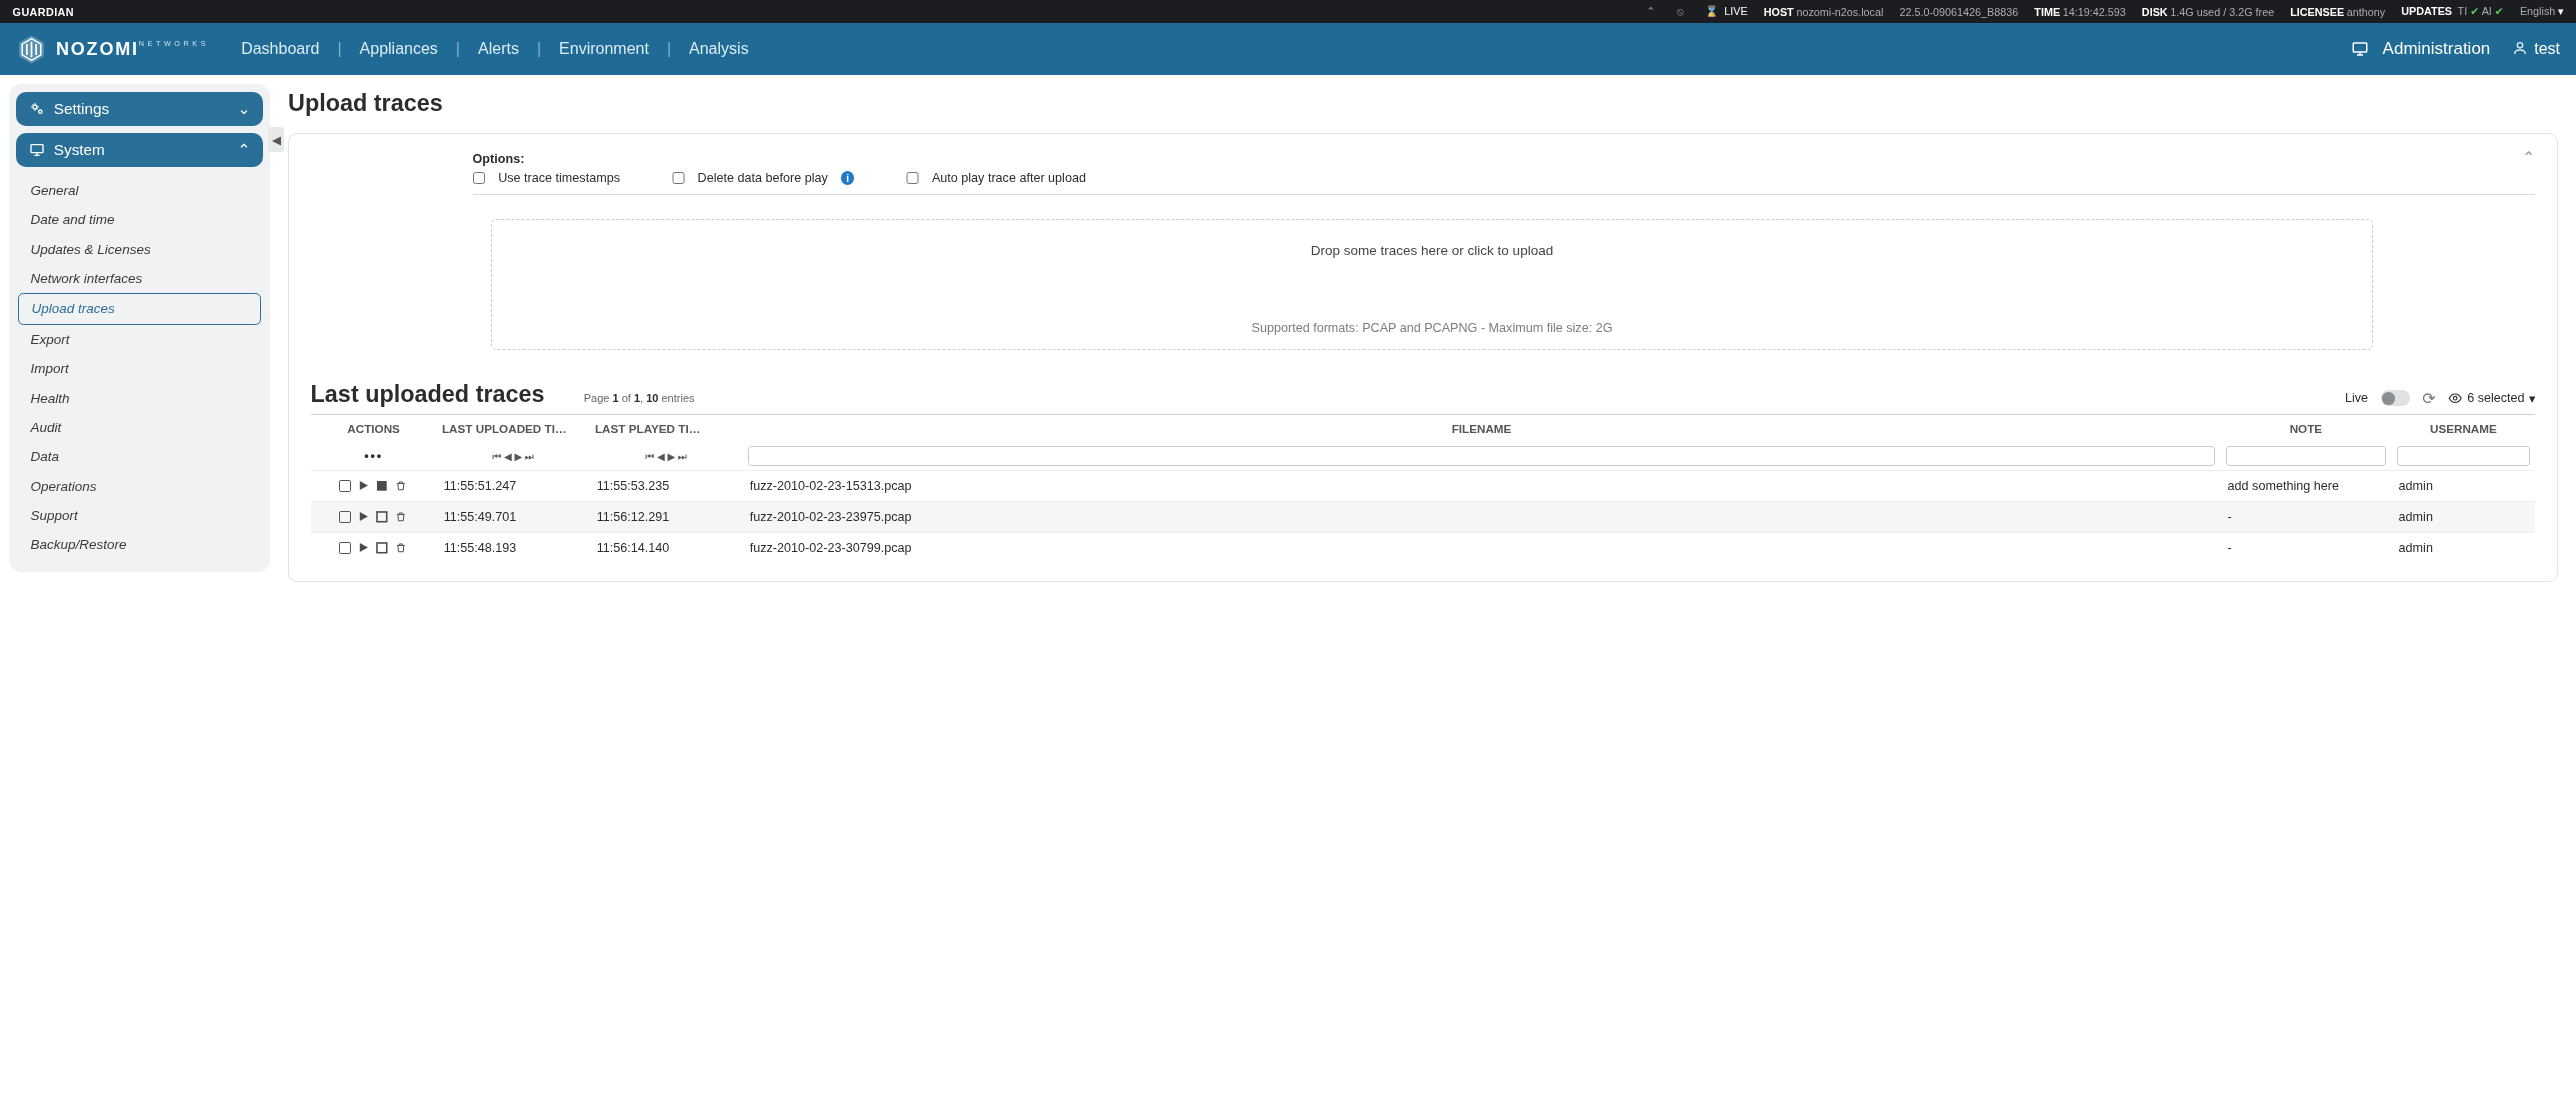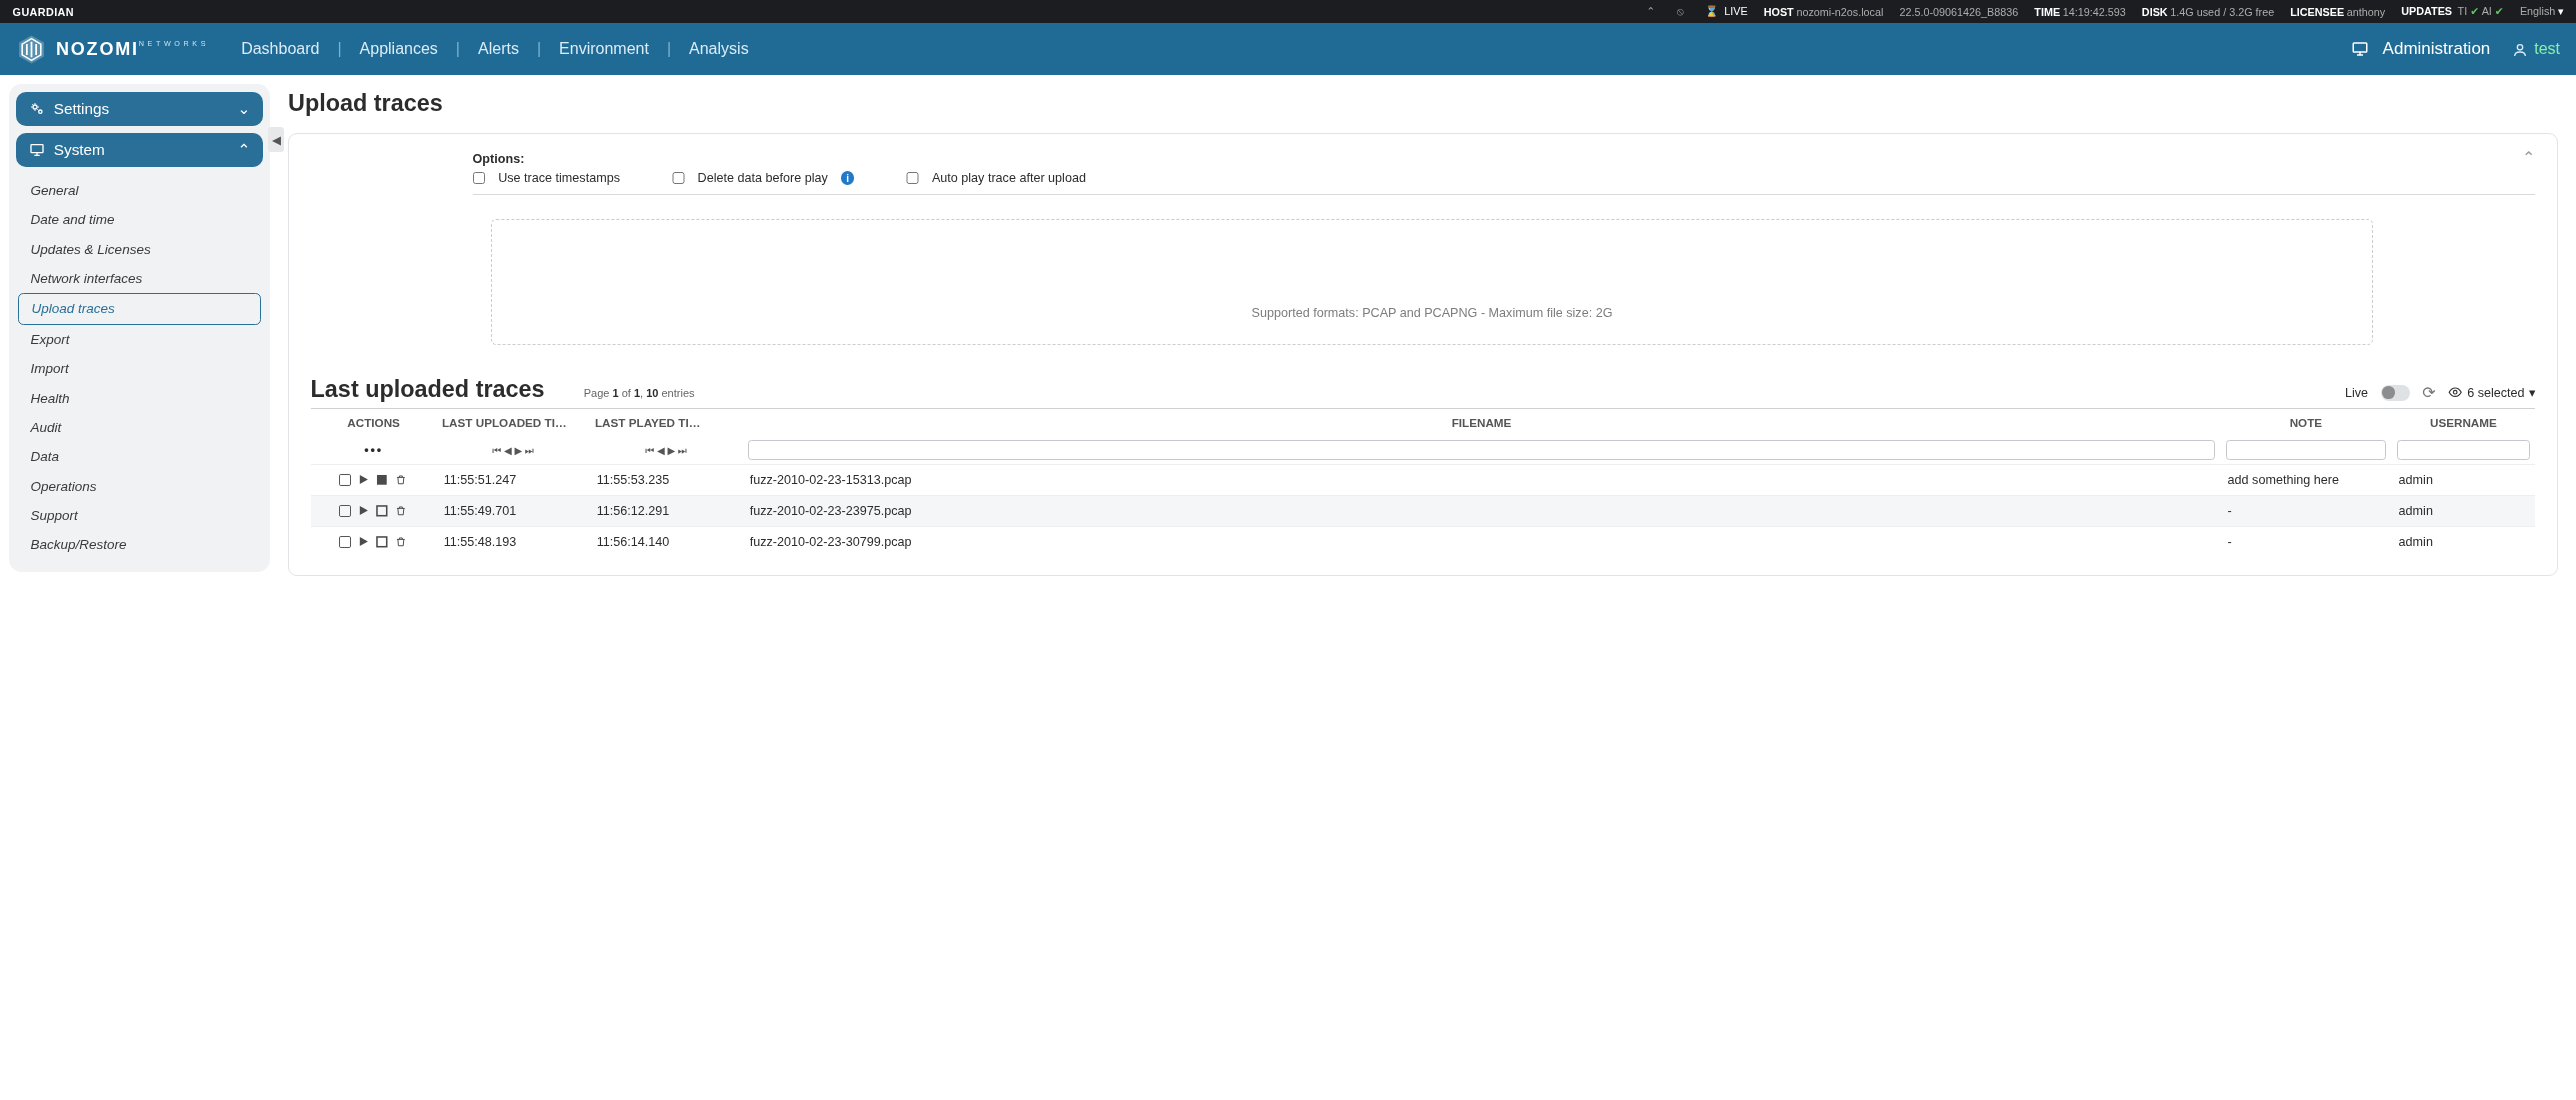--- a/index.html
+++ b/index.html
@@ -18,21 +18,21 @@
 .logo { display: flex; align-items: center; gap: 9px; margin-right: 32px; }
 .logo-mark { width: 31px; height: 31px; }
 .logo-text { display: flex; flex-direction: row; line-height: 1; text-align: right; }
 .logo-text .l1 { font-weight: 700; letter-spacing: 1.8px; font-size: 18px; }
 .logo-text .l2 { font-size: 7.2px; letter-spacing: 3.6px; color: #cfe2ee; }
 .navmain { display: flex; gap: 18px; font-size: 16px; color: #dbecf6; justify-content: space-between; }
 .navmain span { cursor: pointer; }
 .navdiv { color: #7fb1cc; }
 .hdr-right { margin-left: auto; display: flex; align-items: center; gap: 21.6px; }
 .admin { font-weight: 400; font-size: 17px; display: flex; align-items: center; gap: 14px; }
-.user { display: flex; align-items: flex-end; gap: 6.3px; font-size: 16px; color: #86efac; }
+.user { display: flex; align-items: flex-start; gap: 6.3px; font-size: 16px; color: #ffffff; }
 
 .layout { display: flex; padding: 9px; gap: 10.8px; align-items: flex-start; }
 .sidebar { width: 261px; background: #f1f2f3; border-radius: 12.6px; padding: 7.2px; position: relative; flex-shrink: 0; }
 .side-toggle { position: absolute; right: -14.4px; top: 43px; width: 16px; height: 25px; background: #e7e8ea; border-radius: 3.6px; display: flex; align-items: center; justify-content: center; font-size: 11.7px; color: #555; cursor: pointer; }
 .side-section { background: #2a6f97; color: #fff; border-radius: 10px; padding: 8px 12.6px; display: flex; align-items: center; gap: 9px; margin-bottom: 7.2px; cursor: pointer; font-size: 15.3px; }
 .side-section .chev { margin-left: auto; }
 .side-items { padding: 1.8px 1.8px 5.4px 1.8px; font-style: italic; }
 .side-item { padding: 7.2px 12.6px; color: #3a3a3a; cursor: pointer; font-size: 13.5px; border-radius: 5.4px; }
 .side-item.active { border: 0.9px solid #2a6f97; color: #2a6f97; }
 
@@ -197,20 +197,21 @@
             <span class="info-i">i</span>
           </label>
           <label class="opt">
             <input type="checkbox" style="">
             <span>Auto play trace after upload</span>
           </label>
         </div>
       </div>
 
       <div class="dropzone">
+        <div class="dz-msg">Drop some traces here or click to upload</div>
         <div class="dz-support">Supported formats: PCAP and PCAPNG - Maximum file size: 2G</div>
       </div>
 
       <div class="list-head">
         <span class="list-title">Last uploaded traces</span>
         <span class="page-info">
           <span>Page </span><b>1</b><span> of </span><b>1</b><span>, </span><b>10</b><span> entries</span>
         </span>
         <div class="list-tools">
           <span>Live</span>

